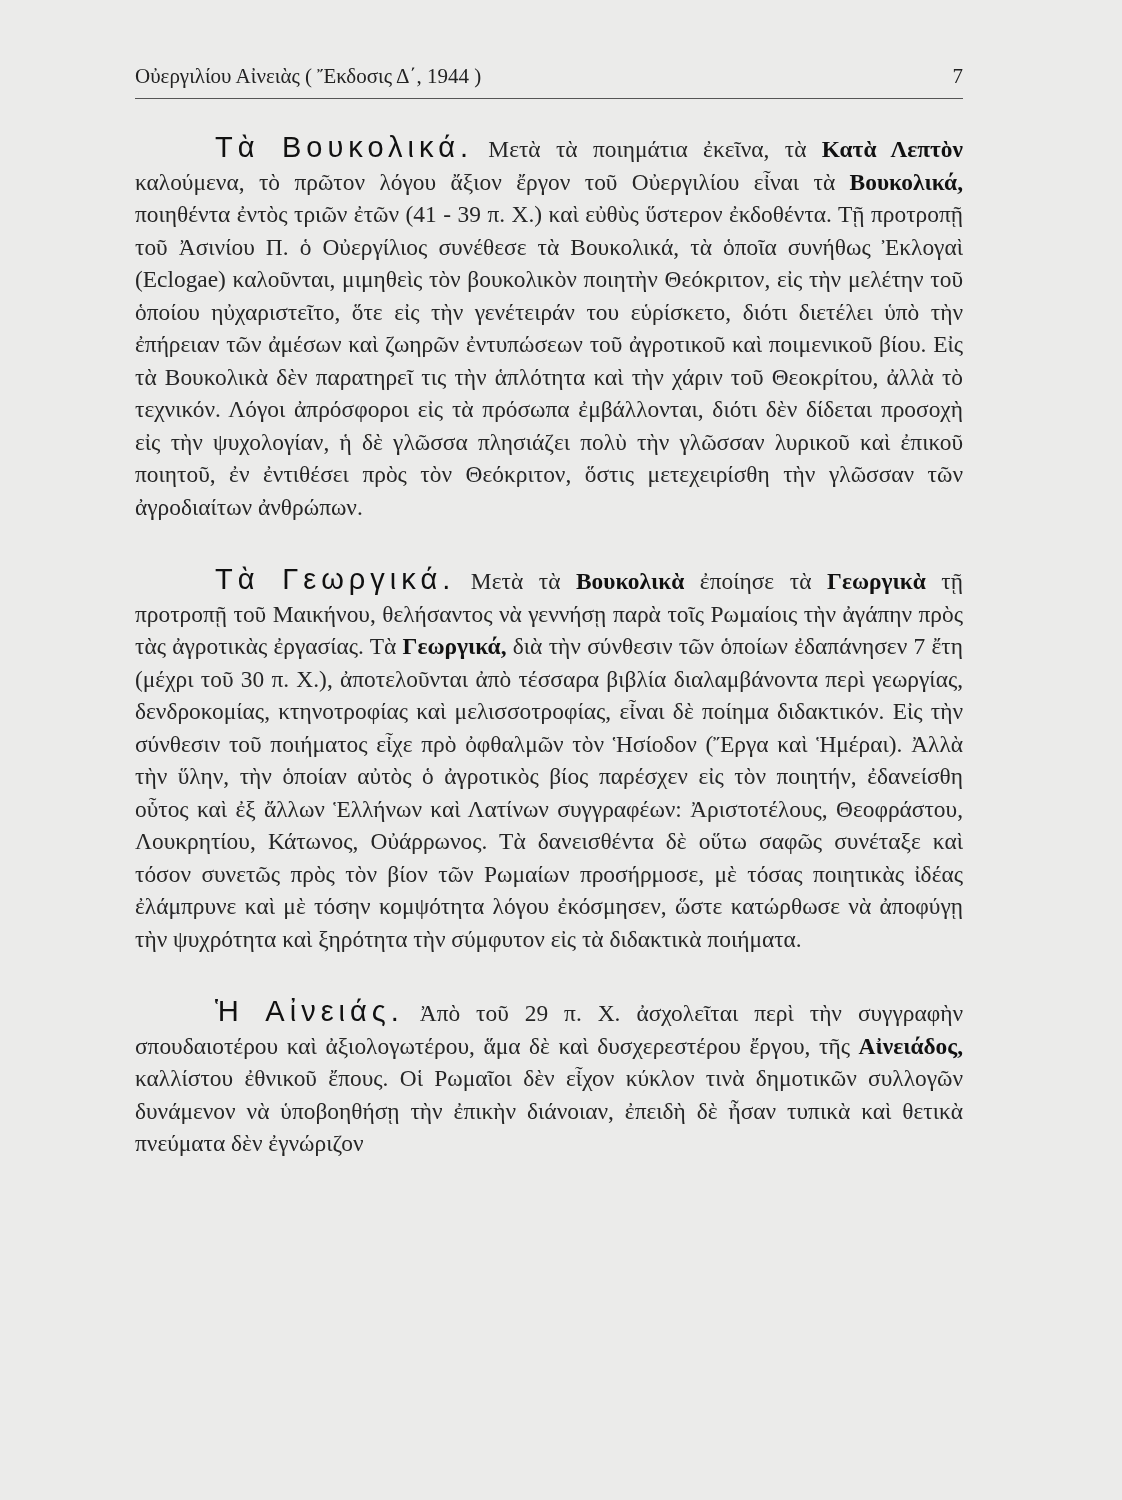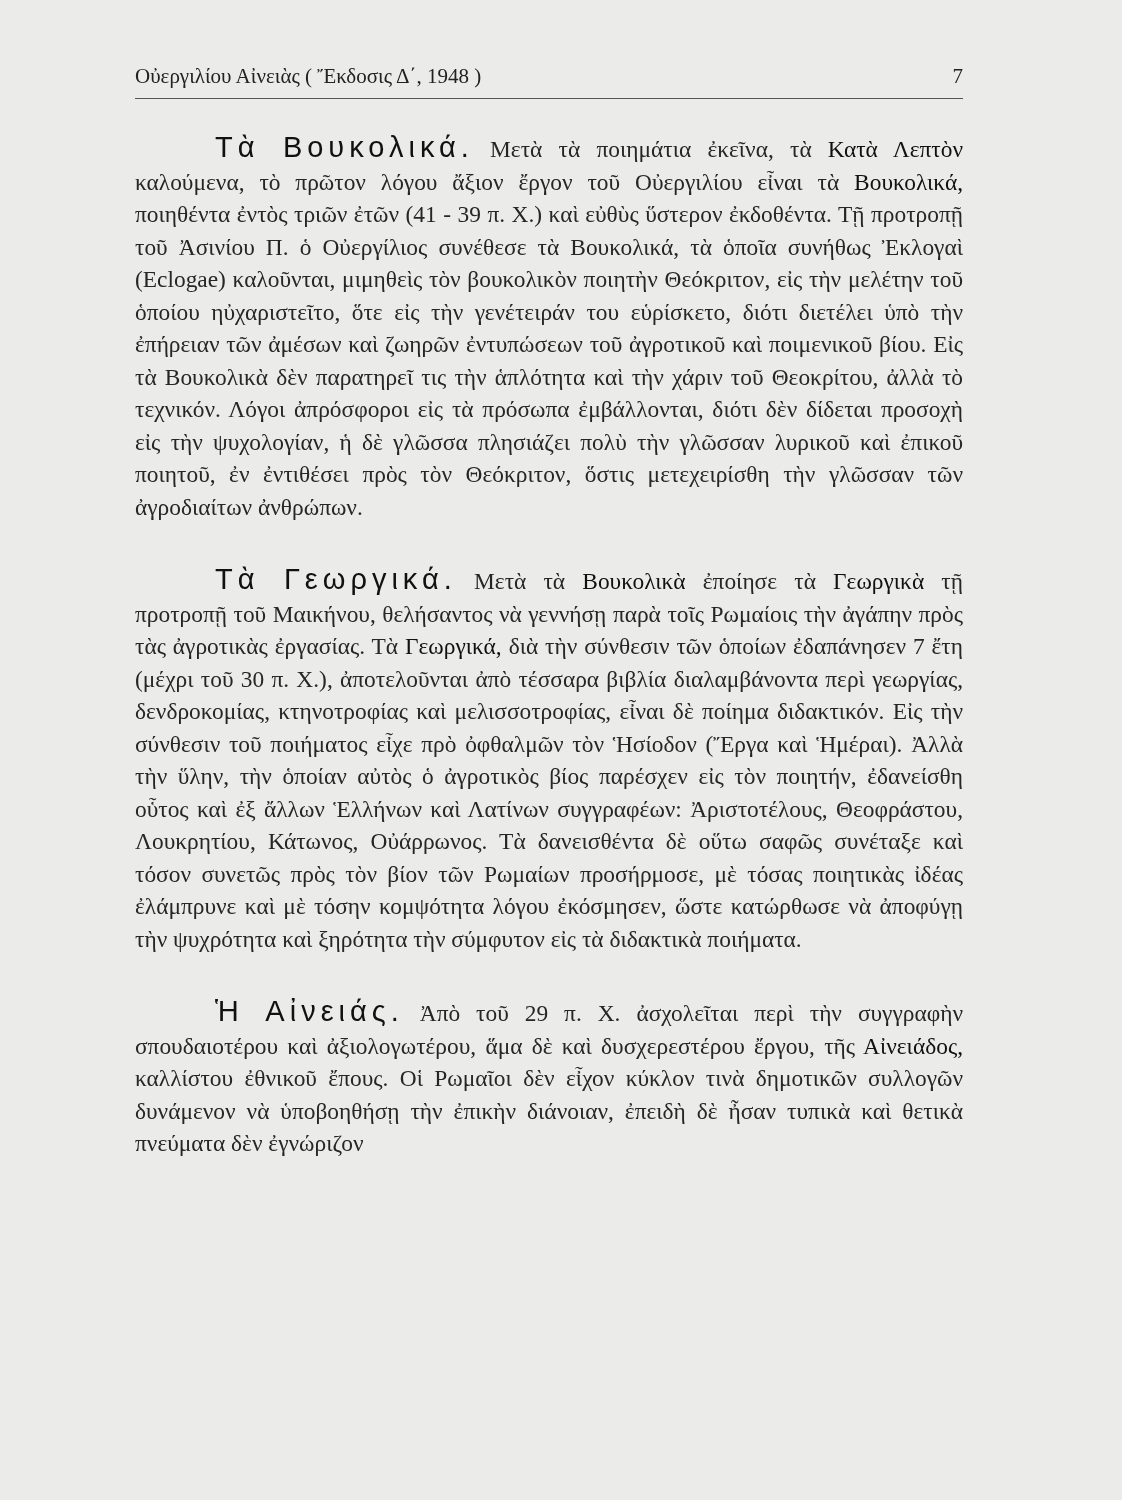--- a/index.html
+++ b/index.html
@@ -25,28 +25,28 @@
     font-size:23.4px; line-height:32.5px;
     text-align:justify; color:#262626;
     font-stretch:condensed;
   }
   .para { margin:0; text-indent:80px; }
   .para + .para { margin-top:40px; }
   .section-title {
     font-family:"Liberation Sans",sans-serif;
     font-size:29px; letter-spacing:5px; color:#111;
   }
-  .b { font-weight:normal; color:#111; }
+  .b { font-weight:bold; color:#111; }
 </style>
 </head>
 <body>
 
 <div class="page">
   <div class="running-head">
-    <span>Οὐεργιλίου Αἰνειὰς ( Ἔκδοσις Δ΄, 1948 )</span>
+    <span>Οὐεργιλίου Αἰνειὰς ( Ἔκδοσις Δ΄, 1944 )</span>
     <span>7</span>
   </div>
   <div class="head-rule"></div>
 
   <div class="body-text">
     <p class="para">
       <span class="section-title">Τὰ Βουκολικά.</span><span class="runs"><span> Μετὰ τὰ ποιημάτια ἐκεῖνα, τὰ </span><span class="b">Κατὰ Λεπτὸν</span><span> καλούμενα, τὸ πρῶτον λόγου ἄξιον ἔργον τοῦ Οὐεργιλίου εἶναι τὰ </span><span class="b">Βουκολικά,</span><span> ποιηθέντα ἐντὸς τριῶν ἐτῶν (41 - 39 π. Χ.) καὶ εὐθὺς ὕστερον ἐκδοθέντα. Τῇ προτροπῇ τοῦ Ἀσινίου Π. ὁ Οὐεργίλιος συνέθεσε τὰ Βουκολικά, τὰ ὁποῖα συνήθως Ἐκλογαὶ (Eclogae) καλοῦνται, μιμηθεὶς τὸν βουκολικὸν ποιητὴν Θεόκριτον, εἰς τὴν μελέτην τοῦ ὁποίου ηὐχαριστεῖτο, ὅτε εἰς τὴν γενέτειράν του εὑρίσκετο, διότι διετέλει ὑπὸ τὴν ἐπήρειαν τῶν ἀμέσων καὶ ζωηρῶν ἐντυπώσεων τοῦ ἀγροτικοῦ καὶ ποιμενικοῦ βίου. Εἰς τὰ Βουκολικὰ δὲν παρατηρεῖ τις τὴν ἁπλότητα καὶ τὴν χάριν τοῦ Θεοκρίτου, ἀλλὰ τὸ τεχνικόν. Λόγοι ἀπρόσφοροι εἰς τὰ πρόσωπα ἐμβάλλονται, διότι δὲν δίδεται προσοχὴ εἰς τὴν ψυχολογίαν, ἡ δὲ γλῶσσα πλησιάζει πολὺ τὴν γλῶσσαν λυρικοῦ καὶ ἐπικοῦ ποιητοῦ, ἐν ἐντιθέσει πρὸς τὸν Θεόκριτον, ὅστις μετεχειρίσθη τὴν γλῶσσαν τῶν ἀγροδιαίτων ἀνθρώπων.</span></span>
     </p>
     <p class="para">
       <span class="section-title">Τὰ Γεωργικά.</span><span class="runs"><span> Μετὰ τὰ </span><span class="b">Βουκολικὰ</span><span> ἐποίησε τὰ </span><span class="b">Γεωργικὰ</span><span> τῇ προτροπῇ τοῦ Μαικήνου, θελήσαντος νὰ γεννήσῃ παρὰ τοῖς Ρωμαίοις τὴν ἀγάπην πρὸς τὰς ἀγροτικὰς ἐργασίας. Τὰ </span><span class="b">Γεωργικά,</span><span> διὰ τὴν σύνθεσιν τῶν ὁποίων ἐδαπάνησεν 7 ἔτη (μέχρι τοῦ 30 π. Χ.), ἀποτελοῦνται ἀπὸ τέσσαρα βιβλία διαλαμβάνοντα περὶ γεωργίας, δενδροκομίας, κτηνοτροφίας καὶ μελισσοτροφίας, εἶναι δὲ ποίημα διδακτικόν. Εἰς τὴν σύνθεσιν τοῦ ποιήματος εἶχε πρὸ ὀφθαλμῶν τὸν Ἡσίοδον (Ἔργα καὶ Ἡμέραι). Ἀλλὰ τὴν ὕλην, τὴν ὁποίαν αὐτὸς ὁ ἀγροτικὸς βίος παρέσχεν εἰς τὸν ποιητήν, ἐδανείσθη οὗτος καὶ ἐξ ἄλλων Ἑλλήνων καὶ Λατίνων συγγραφέων: Ἀριστοτέλους, Θεοφράστου, Λουκρητίου, Κάτωνος, Οὐάρρωνος. Τὰ δανεισθέντα δὲ οὕτω σαφῶς συνέταξε καὶ τόσον συνετῶς πρὸς τὸν βίον τῶν Ρωμαίων προσήρμοσε, μὲ τόσας ποιητικὰς ἰδέας ἐλάμπρυνε καὶ μὲ τόσην κομψότητα λόγου ἐκόσμησεν, ὥστε κατώρθωσε νὰ ἀποφύγῃ τὴν ψυχρότητα καὶ ξηρότητα τὴν σύμφυτον εἰς τὰ διδακτικὰ ποιήματα.</span></span>

